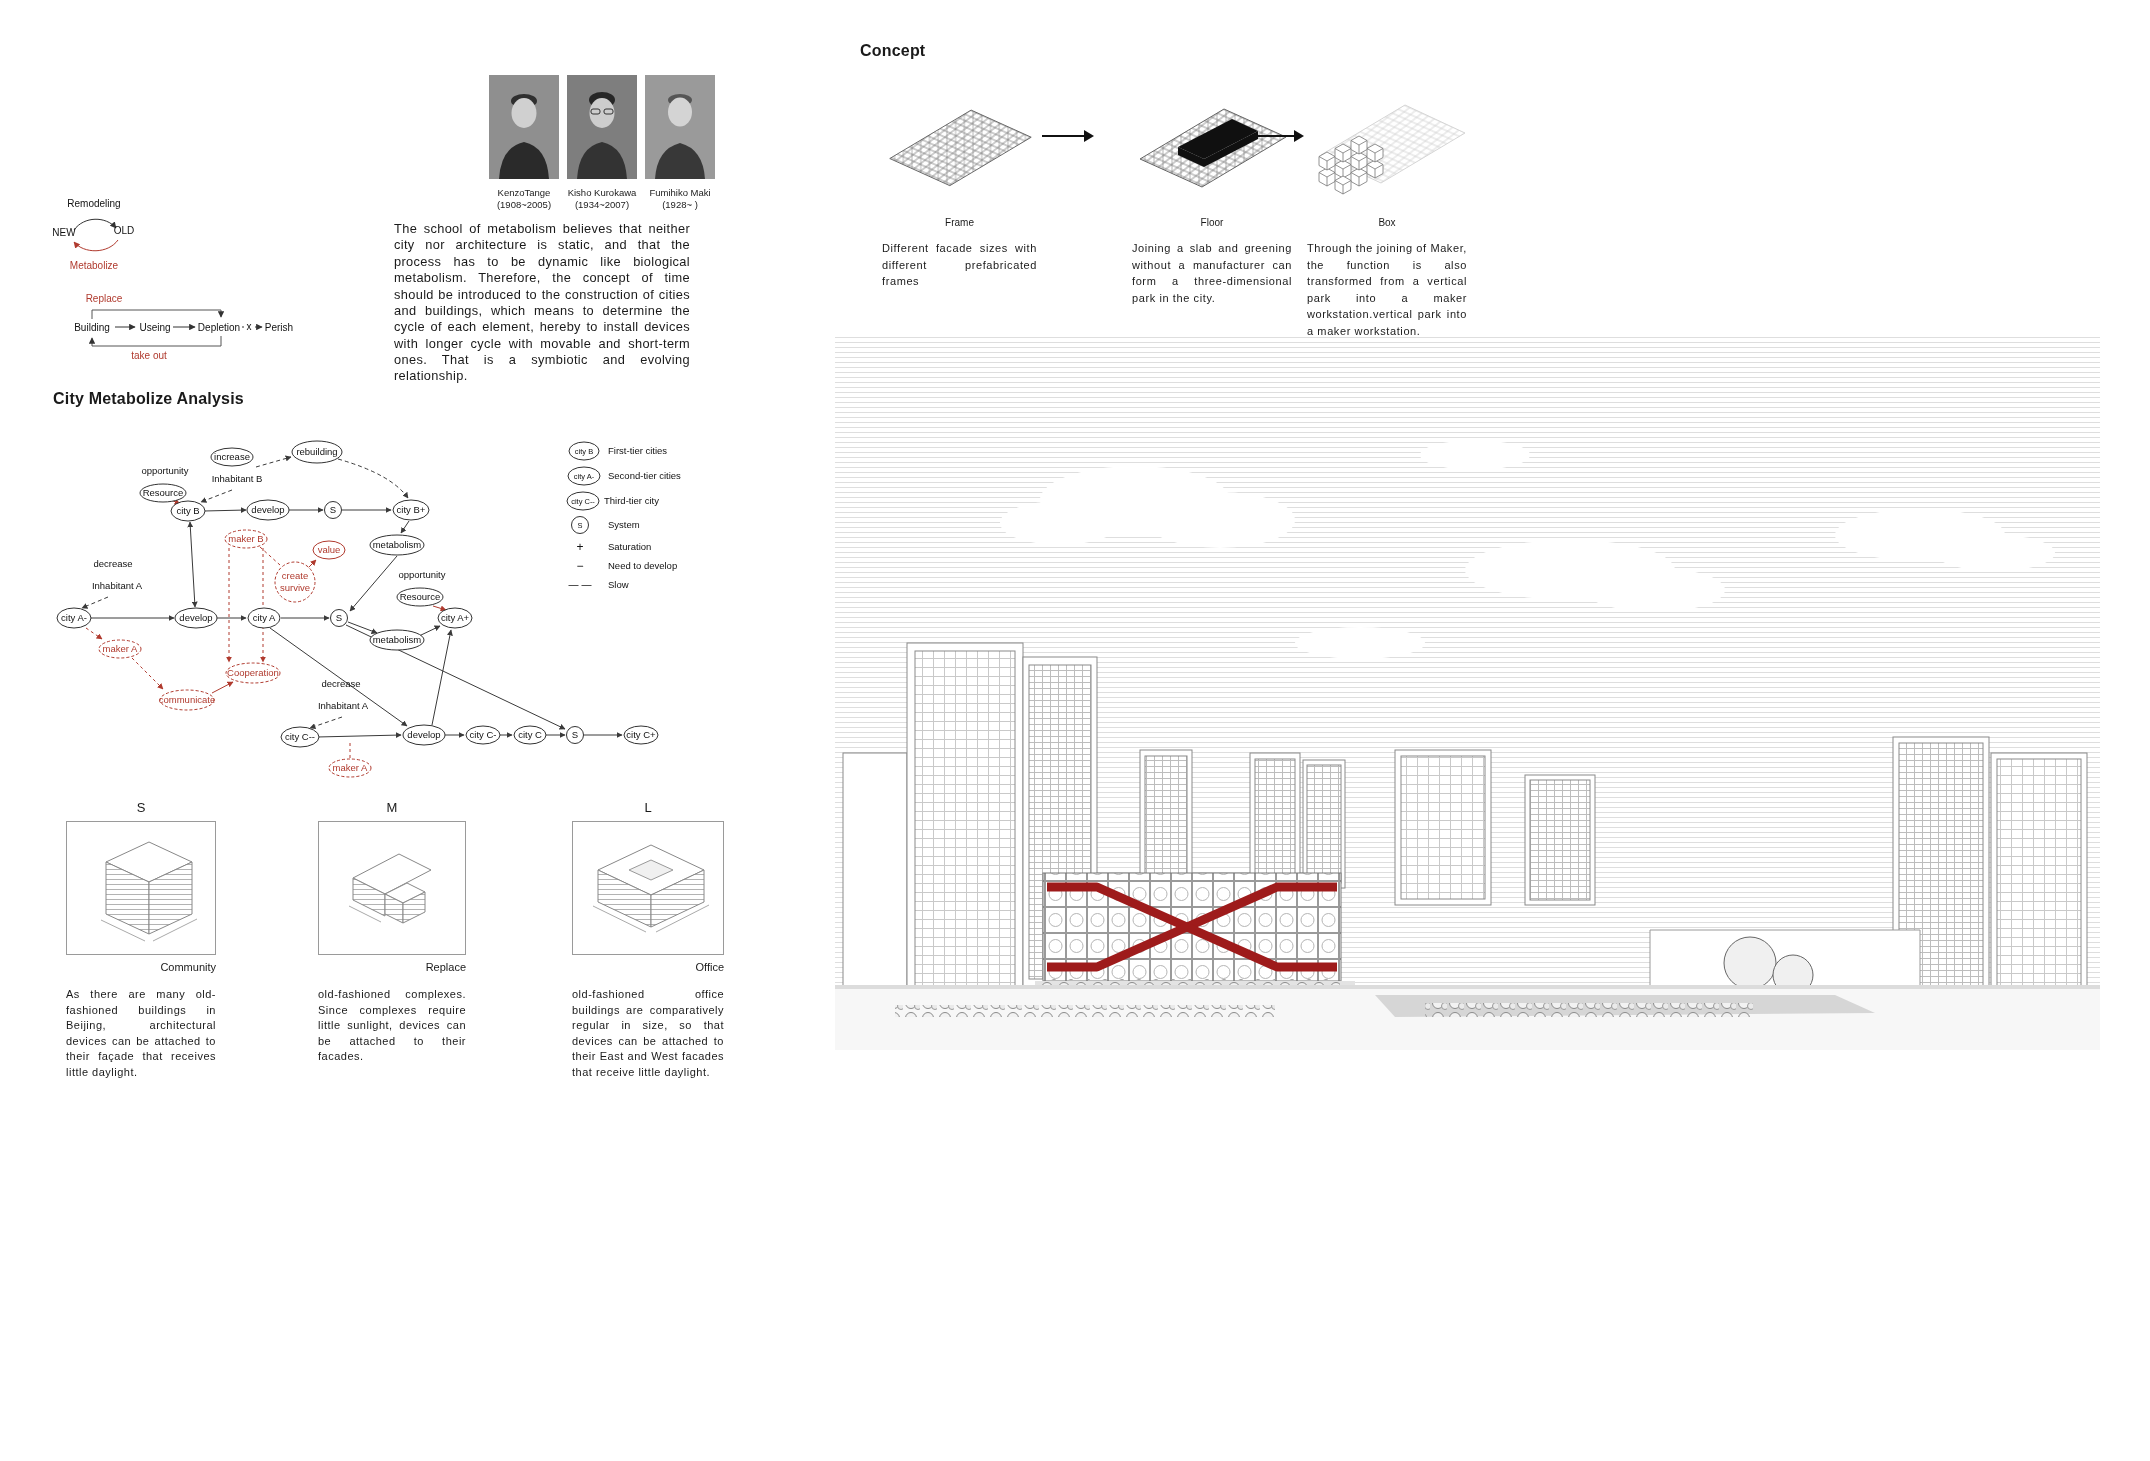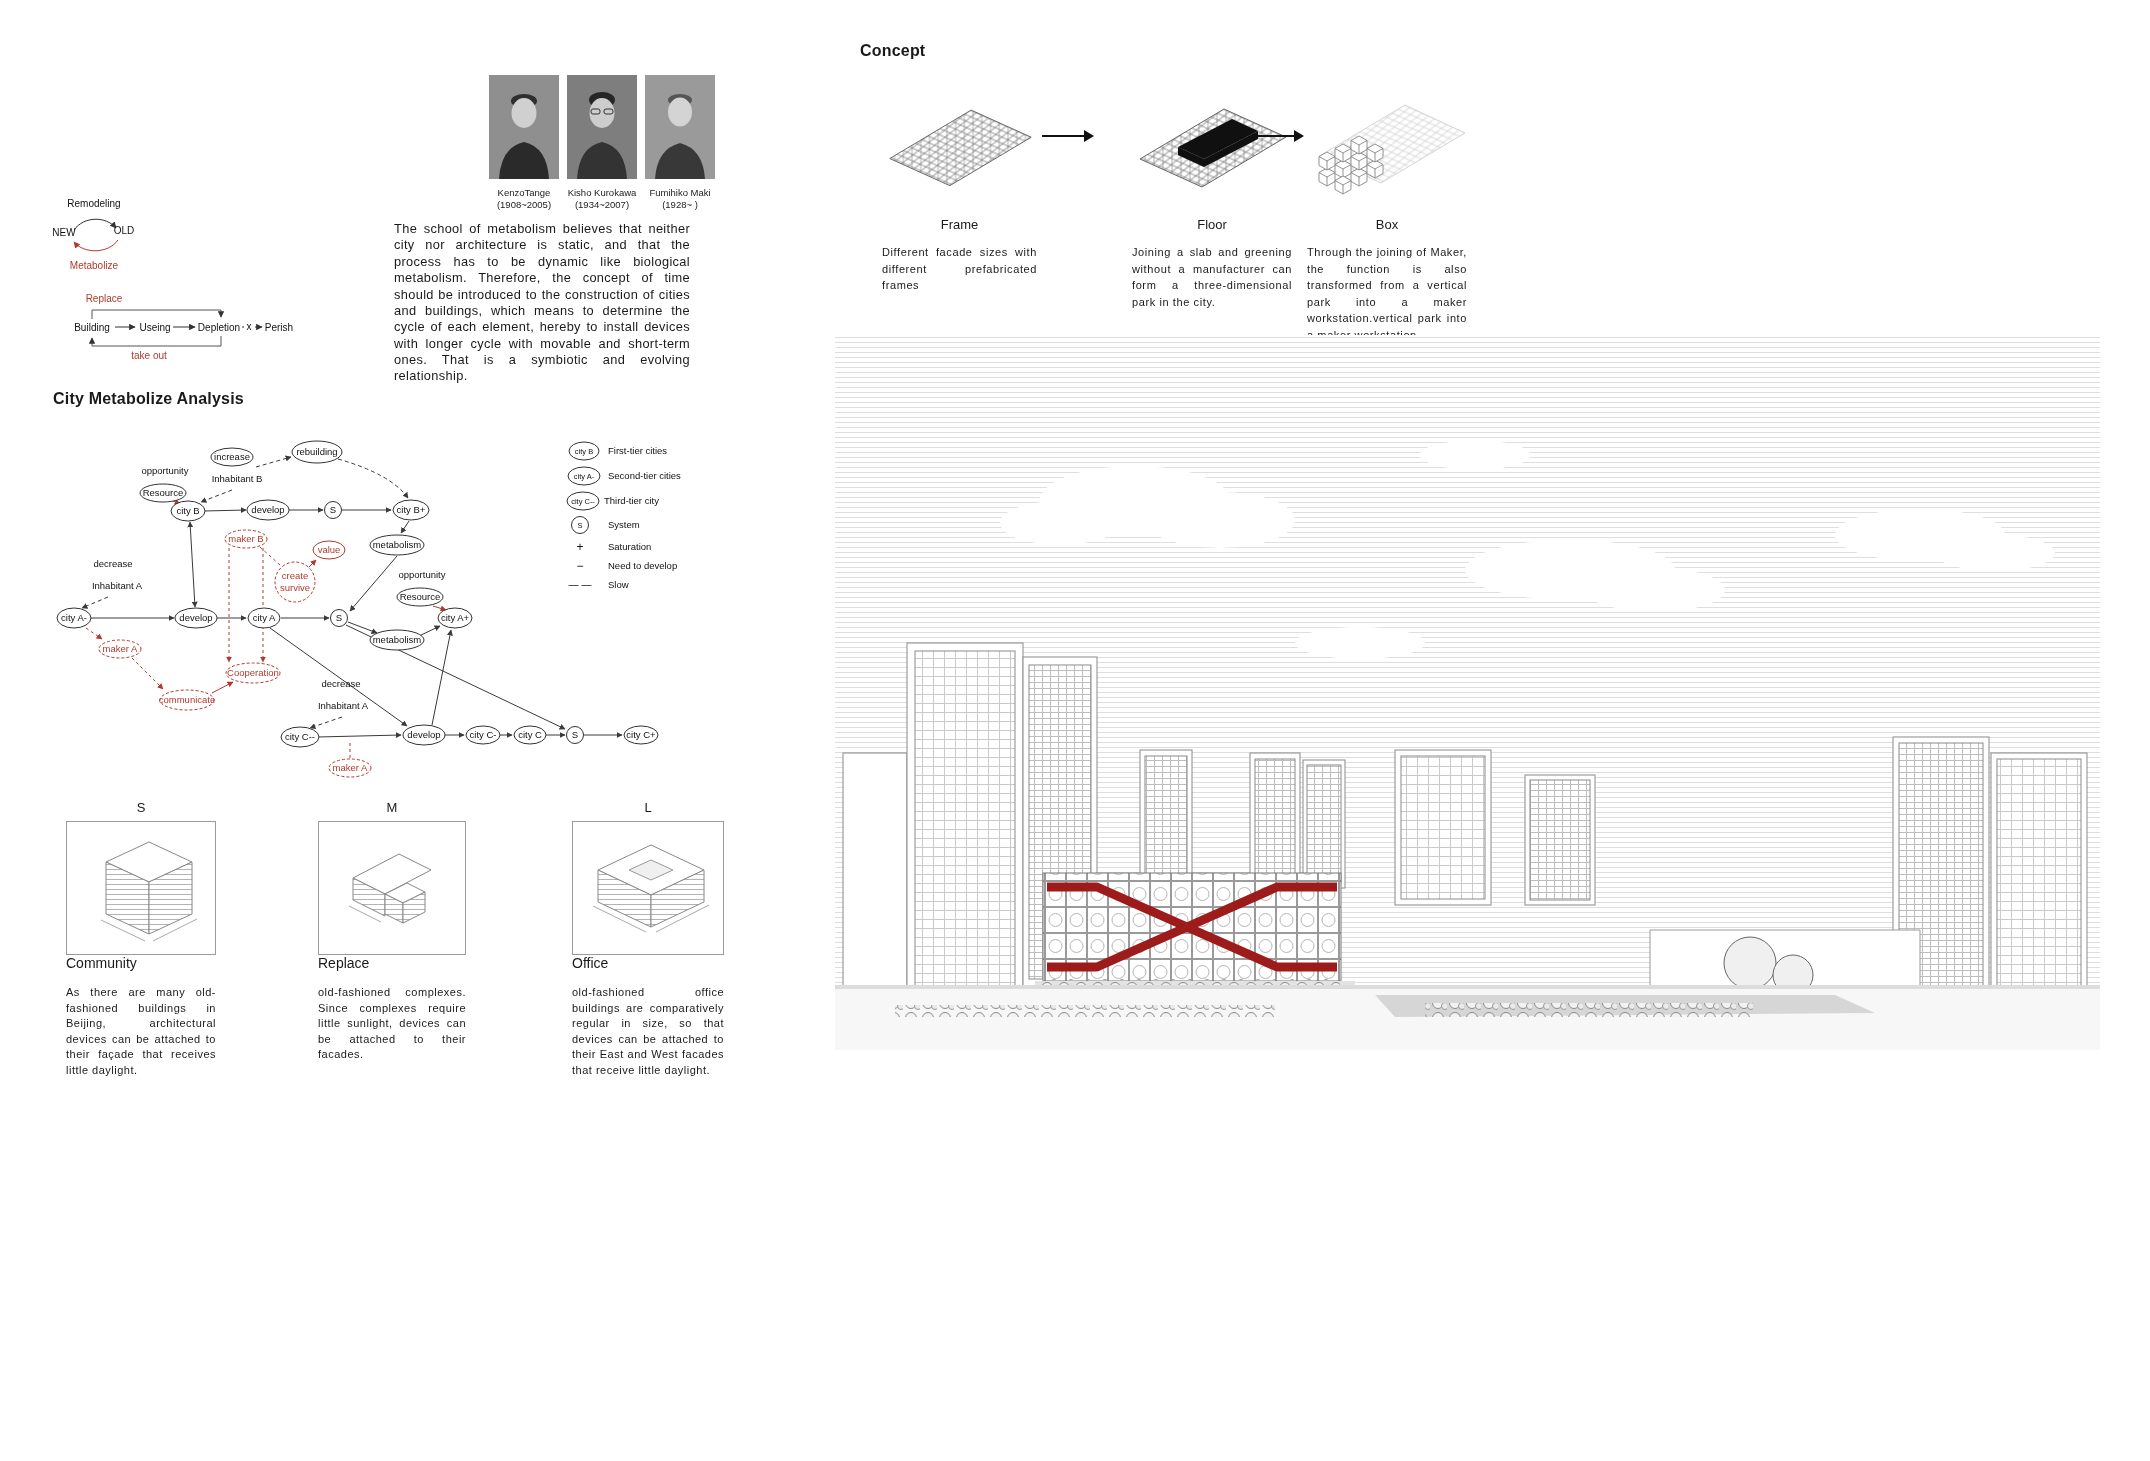--- a/index.html
+++ b/index.html
@@ -14,23 +14,23 @@
   .nb{fill:#fff;stroke:#333;stroke-width:1;}
   .nrd{fill:#fff;stroke:#b03a2e;stroke-width:1;stroke-dasharray:3 2;}
   .nrs{fill:#fff;stroke:#b03a2e;stroke-width:1;}
   .lgt{fill:#111;font-size:9.5px;}
   .lgs{fill:#111;font-size:7.5px;text-anchor:middle;}
   .portraits{display:flex;gap:8px;}
   .portrait{margin:0;width:70px;text-align:center;}
   .portrait .cap{font-size:9.5px;line-height:1.25;margin-top:4px;color:#222;}
   .sml-item .sml-size{text-align:center;font-size:13px;margin-bottom:6px;}
   .sml-box{border:1px solid #9a9a9a;background:#fff;}
-  .sml-cat{text-align:left;font-size:14px;}
+  .sml-cat{text-align:right;font-size:11px;margin-top:6px;}
   .sml-text{margin-top:14px;font-size:11px;line-height:1.42;text-align:justify;letter-spacing:.5px;}
-  .concept-step .c-title{text-align:center;font-size:13px;margin-top:10px;}
+  .concept-step .c-title{text-align:center;font-size:10px;margin-top:10px;}
   .concept-step .c-text{margin-top:12px;font-size:11px;line-height:1.5;text-align:justify;letter-spacing:.6px;}
 </style>
 </head>
 <body>
 
 <div class="board">
 
   <svg class="abs" style="left:40px;top:190px" width="290" height="185" viewBox="0 0 290 185">
     <defs>
       <marker id="mb1" viewBox="0 0 10 10" refX="9" refY="5" markerWidth="6.5" markerHeight="6.5" orient="auto-start-reverse">

